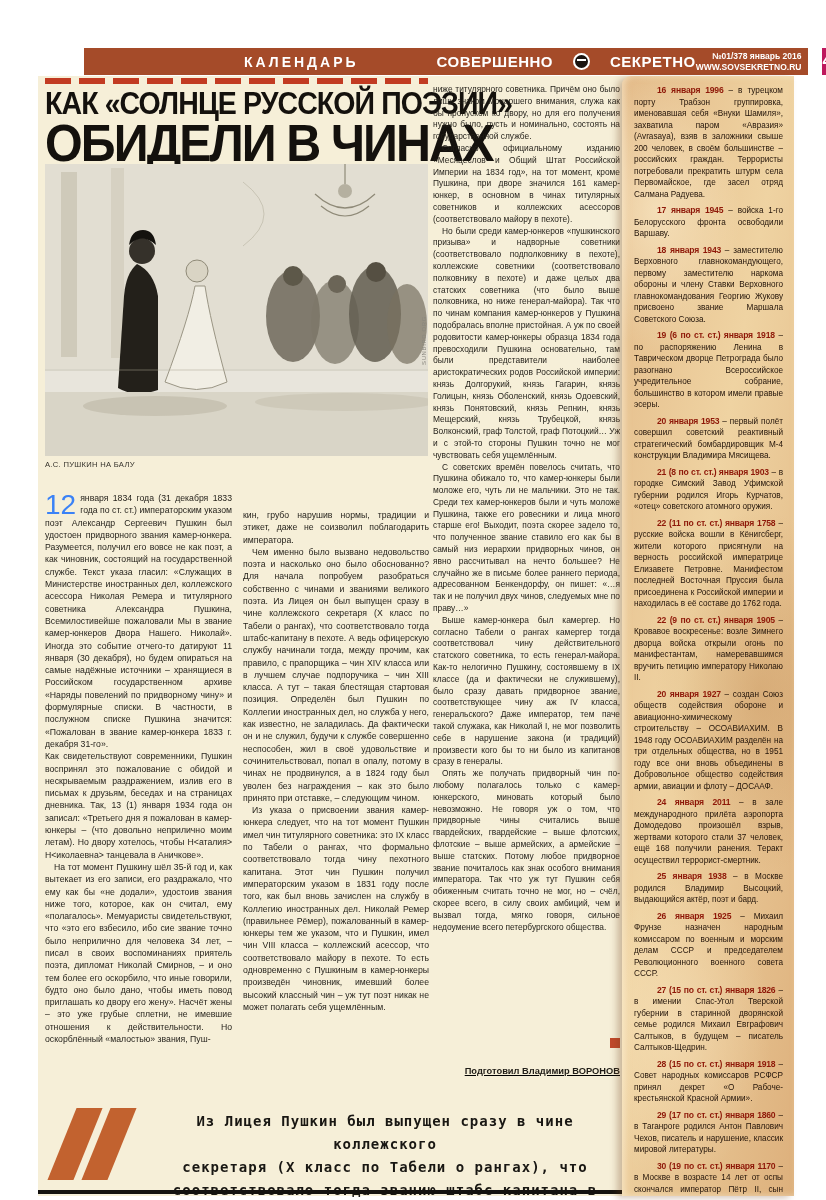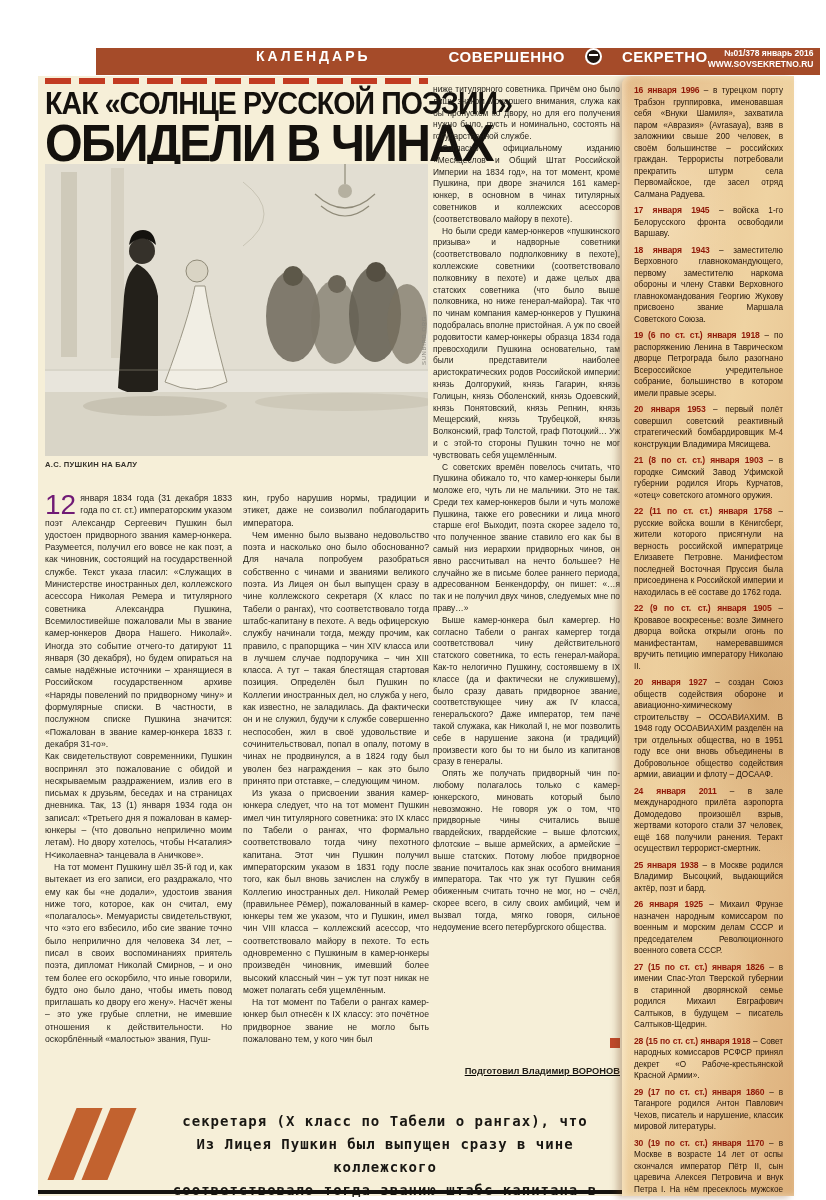--- a/index.html
+++ b/index.html
@@ -1,20 +1,20 @@
 <!DOCTYPE html>
 <html lang="ru"><head>
 <meta charset="utf-8">
 <style>
   html,body{margin:0;padding:0;background:#ffffff;}
   .page{position:relative;width:826px;height:1200px;background:#ffffff;overflow:hidden;
         font-family:"Liberation Sans",sans-serif;-webkit-font-smoothing:antialiased;}
   
-  .band{position:absolute;left:96px;top:48px;width:724px;height:27px;background:#a54b29;
-        display:flex;align-items:flex-start;color:#fff;}
+  .band{position:absolute;left:84px;top:48px;width:724px;height:27px;background:#a54b29;
+        display:flex;align-items:center;color:#fff;}
   .section-label{margin-left:160px;font-size:14px;font-weight:bold;letter-spacing:3px;}
   .brand{display:flex;align-items:center;gap:20px;margin-left:78px;font-weight:bold;
          font-size:15px;letter-spacing:.5px;white-space:nowrap;}
   .emblem{width:17px;height:17px;border-radius:50%;background:#fff;position:relative;flex:0 0 auto;}
   .emblem::before{content:"";position:absolute;left:2px;top:2px;width:13px;height:13px;border-radius:50%;background:#1b1410;}
   .emblem::after{content:"";position:absolute;left:4px;top:6px;width:9px;height:2px;background:#fff;}
   .issue{margin-left:auto;text-align:right;font-size:8.5px;font-weight:bold;line-height:11px;padding-right:21px;}
   .band .divider{width:2px;height:27px;background:#fff;}
   .pagenum{width:42px;height:27px;background:#be185d;display:flex;align-items:center;justify-content:center;
            font-size:18px;font-weight:bold;}
@@ -22,29 +22,29 @@
   .content{position:absolute;left:38px;top:76px;width:756px;height:1120px;background:#f6efd8;}
   .redstrip{position:absolute;left:45px;top:78px;width:383px;height:6px;
             background:repeating-linear-gradient(90deg,#c23b22 0 26px,rgba(194,59,34,0) 26px 34px);}
   .title{position:absolute;left:45px;top:88px;width:390px;color:#14110d;font-weight:bold;}
   .title .t1{font-size:31px;letter-spacing:-1px;line-height:32px;transform:scaleX(.92);transform-origin:left;white-space:nowrap;}
   .title .t2{font-size:51px;letter-spacing:-2px;line-height:48px;transform:scaleX(.95);transform-origin:left;white-space:nowrap;}
   
   .figure{position:absolute;left:45px;top:164px;width:383px;height:292px;background:#e8e5dc;overflow:hidden;}
   .credit{position:absolute;right:1px;top:52%;writing-mode:vertical-rl;transform:rotate(180deg);
           font-size:6px;color:#8a877e;letter-spacing:.6px;}
-  .caption{position:absolute;left:45px;top:460px;font-size:7.6px;font-weight:bold;color:#35322b;letter-spacing:.3px;}
+  .caption{position:absolute;left:45px;top:460px;font-size:7.6px;font-weight:normal;color:#35322b;letter-spacing:.3px;}
   
   .col{position:absolute;font-size:8.7px;line-height:12.3px;color:#211e18;text-align:justify;overflow:hidden;}
   .col p{margin:0;}
   .col p + p{text-indent:9px;}
   #col1{left:45px;top:492px;width:187px;height:612px;}
-  #col2{left:243px;top:492px;width:186px;height:612px;}
+  #col2{left:243px;top:509px;width:186px;height:612px;}
   #col3{left:433px;top:84px;width:187px;height:944px;font-size:8.4px;line-height:11.8px;}
-  .dropcap{float:left;font-size:28px;line-height:23px;padding:1px 4px 0 0;font-weight:400;color:#701a75;}
+  .dropcap{float:left;font-size:28px;line-height:23px;padding:1px 4px 0 0;font-weight:400;color:#3b82f6;}
   .byline-block{position:absolute;left:433px;top:1038px;width:187px;text-align:right;text-decoration:underline;}
   .endmark{display:inline-block;width:10px;height:10px;background:#c0492b;margin-bottom:14px;}
   .byline{font-size:9.3px;font-weight:bold;color:#211e18;}
   
   .pullquote{position:absolute;left:38px;top:1106px;width:592px;height:82px;}
   .qmark{position:absolute;left:10px;top:2px;width:90px;height:74px;}
   .qmark i{position:absolute;top:0;width:26px;height:72px;background:#c2622f;transform:skewX(-22deg);}
   .qmark i:nth-child(1){left:14px;}
   .qmark i:nth-child(2){left:48px;}
   .qtext{position:absolute;left:108px;top:4px;width:478px;text-align:center;
@@ -54,21 +54,21 @@
   
   .sidebar{position:absolute;left:622px;top:76px;width:172px;height:1120px;box-sizing:border-box;
            padding:9px 11px 6px 12px;overflow:hidden;border-radius:9px 0 0 0;
            background:
              radial-gradient(ellipse 120px 200px at 20% 12%,rgba(255,244,214,.55),rgba(255,244,214,0) 70%),
              radial-gradient(ellipse 150px 260px at 80% 55%,rgba(173,109,52,.28),rgba(173,109,52,0) 70%),
              radial-gradient(ellipse 140px 220px at 30% 85%,rgba(255,240,205,.4),rgba(255,240,205,0) 70%),
              linear-gradient(100deg,#e3ba88,#efd3a2 45%,#ddb07c);
            box-shadow:-5px 2px 7px rgba(110,60,20,.30), inset 3px 0 6px rgba(255,248,225,.5);}
   .entry{font-size:8.2px;line-height:11.5px;color:#221308;text-align:justify;margin-bottom:5px;}
-  .edate{font-weight:bold;color:#8e1808;font-size:8.6px;letter-spacing:-.2px;}
+  .edate{font-weight:bold;color:#8e1808;font-size:8.6px;letter-spacing:-.2px;margin-left:23px;}
 </style>
 </head>
 <body>
 
 <div class="page">
 
   <div class="band">
     <div class="section-label">КАЛЕНДАРЬ</div>
     <div class="brand">
       <span>СОВЕРШЕННО</span>
@@ -130,21 +130,20 @@
     <p><span class="dropcap">12</span><span>января 1834 года (31 декабря 1833 года по ст. ст.) императорским указом поэт Александр Сергеевич Пушкин был удостоен придворного звания камер-юнкера. Разумеется, получил его вовсе не как поэт, а как чиновник, состоящий на государственной службе. Текст указа гласил: «Служащих в Министерстве иностранных дел, коллежского асессора Николая Ремера и титулярного советника Александра Пушкина, Всемилостивейше пожаловали Мы в звание камер-юнкеров Двора Нашего. Николай». Иногда это событие отчего-то датируют 11 января (30 декабря), но будем опираться на самые надёжные источники – хранящиеся в Российском государственном архиве «Наряды повелений по придворному чину» и формулярные списки. В частности, в послужном списке Пушкина значится: «Пожалован в звание камер-юнкера 1833 г. декабря 31-го».</span></p>
     <div>
         <p>Как свидетельствуют современники, Пушкин воспринял это пожалование с обидой и нескрываемым раздражением, излив его в письмах к друзьям, беседах и на страницах дневника. Так, 13 (1) января 1934 года он записал: «Третьего дня я пожалован в камер-юнкеры – (что довольно неприлично моим летам). Но двору хотелось, чтобы Н&lt;аталия&gt; Н&lt;иколаевна&gt; танцевала в Аничкове».</p>
         <p>На тот момент Пушкину шёл 35-й год и, как вытекает из его записи, его раздражало, что ему как бы «не додали», удостоив звания ниже того, которое, как он считал, ему «полагалось». Мемуаристы свидетельствуют, что «это его взбесило, ибо сие звание точно было неприлично для человека 34 лет, – писал в своих воспоминаниях приятель поэта, дипломат Николай Смирнов, – и оно тем более его оскорбило, что иные говорили, будто оно было дано, чтобы иметь повод приглашать ко двору его жену». Насчёт жены – это уже грубые сплетни, не имевшие отношения к действительности. Но оскорблённый «малостью» звания, Пуш-</p>
       </div>
   </div>
   <div class="col" id="col2">
       <p>кин, грубо нарушив нормы, традиции и этикет, даже не соизволил поблагодарить императора.</p>
       <p>Чем именно было вызвано недовольство поэта и насколько оно было обоснованно? Для начала попробуем разобраться собственно с чинами и званиями великого поэта. Из Лицея он был выпущен сразу в чине коллежского секретаря (X класс по Табели о рангах), что соответствовало тогда штабс-капитану в пехоте. А ведь офицерскую службу начинали тогда, между прочим, как правило, с прапорщика – чин XIV класса или в лучшем случае подпоручика – чин XIII класса. А тут – такая блестящая стартовая позиция. Определён был Пушкин по Коллегии иностранных дел, но служба у него, как известно, не заладилась. Да фактически он и не служил, будучи к службе совершенно неспособен, жил в своё удовольствие и сочинительствовал, попал в опалу, потому в чинах не продвинулся, а в 1824 году был уволен без награждения – как это было принято при отставке, – следующим чином.</p>
       <p>Из указа о присвоении звания камер-юнкера следует, что на тот момент Пушкин имел чин титулярного советника: это IX класс по Табели о рангах, что формально соответствовало тогда чину пехотного капитана. Этот чин Пушкин получил императорским указом в 1831 году после того, как был вновь зачислен на службу в Коллегию иностранных дел. Николай Ремер (правильнее Рёмер), пожалованный в камер-юнкеры тем же указом, что и Пушкин, имел чин VIII класса – коллежский асессор, что соответствовало майору в пехоте. То есть одновременно с Пушкиным в камер-юнкеры произведён чиновник, имевший более высокий классный чин – уж тут поэт никак не может полагать себя ущемлённым.</p>
-      <p>На тот момент по Табели о рангах камер-юнкер был отнесён к IX классу: это почётное придворное звание не могло быть пожаловано тем, у кого чин был</p>
     </div>
   <div class="col" id="col3">
       <p>ниже титулярного советника. Причём оно было лишь знаком монаршего внимания, служа как бы пропуском ко двору, но для его получения нужно было, пусть и номинально, состоять на государственной службе.</p>
       <p>Согласно официальному изданию «Месяцеслов и Общий Штат Российской Империи на 1834 год», на тот момент, кроме Пушкина, при дворе значился 161 камер-юнкер, в основном в чинах титулярных советников и коллежских асессоров (соответствовало майору в пехоте).</p>
       <p>Но были среди камер-юнкеров «пушкинского призыва» и надворные советники (соответствовало подполковнику в пехоте), коллежские советники (соответствовало полковнику в пехоте) и даже целых два статских советника (что было выше полковника, но ниже генерал-майора). Так что по чинам компания камер-юнкеров у Пушкина подобралась вполне пристойная. А уж по своей родовитости камер-юнкеры образца 1834 года превосходили Пушкина основательно, там были представители наиболее аристократических родов Российской империи: князь Долгорукий, князь Гагарин, князь Голицын, князь Оболенский, князь Одоевский, князь Понятовский, князь Репнин, князь Мещерский, князь Трубецкой, князь Волконский, граф Толстой, граф Потоцкий… Уж и с этой-то стороны Пушкин точно не мог чувствовать себя ущемлённым.</p>
       <p>С советских времён повелось считать, что Пушкина обижало то, что камер-юнкеры были моложе его, чуть ли не мальчики. Это не так. Среди тех камер-юнкеров были и чуть моложе Пушкина, также его ровесники и лица много старше его! Выходит, поэта скорее задело то, что полученное звание ставило его как бы в самый низ иерархии придворных чинов, он явно рассчитывал на нечто большее? Не случайно же в письме более раннего периода, адресованном Бенкендорфу, он пишет: «…я так и не получил двух чинов, следуемых мне по праву…»</p>
       <p>Выше камер-юнкера был камергер. Но согласно Табели о рангах камергер тогда соответствовал чину действительного статского советника, то есть генерал-майора. Как-то нелогично Пушкину, состоявшему в IX классе (да и фактически не служившему), было сразу давать придворное звание, соответствующее чину аж IV класса, генеральского? Даже император, тем паче такой служака, как Николай I, не мог позволить себе в нарушение закона (и традиций) произвести кого бы то ни было из капитанов сразу в генералы.</p>
       <p>Опять же получать придворный чин по-любому полагалось только с камер-юнкерского, миновать который было невозможно. Не говоря уж о том, что придворные чины считались выше гвардейских, гвардейские – выше флотских, флотские – выше армейских, а армейские – выше статских. Потому любое придворное звание почиталось как знак особого внимания императора. Так что уж тут Пушкин себя обиженным считать точно не мог, но – счёл, скорее всего, в силу своих амбиций, чем и вызвал тогда, мягко говоря, сильное недоумение всего петербургского общества.</p>
     </div>
 
@@ -152,22 +151,22 @@
     <span class="endmark"></span>
     <div class="byline">Подготовил Владимир ВОРОНОВ</div>
   </div>
 
   <div class="pullquote">
     <div class="qmark">
         <i></i>
         <i></i>
       </div>
     <div class="qtext">
+      <div>Из Лицея Пушкин был выпущен сразу в чине коллежского</div>
       <div>секретаря (X класс по Табели о рангах), что</div>
-      <div>Из Лицея Пушкин был выпущен сразу в чине коллежского</div>
       <div>соответствовало тогда званию штабс-капитана в пехоте.</div>
     </div>
   </div>
   <div class="bottom-rule"></div>
 
   <div class="sidebar">
       <div class="entry"><span class="edate">16 января 1996</span><span> – в турецком порту Трабзон группировка, именовавшая себя «Внуки Шамиля», захватила паром «Авразия» (Avrasaya), взяв в заложники свыше 200 человек, в своём большинстве – российских граждан. Террористы потребовали прекратить штурм села Первомайское, где засел отряд Салмана Радуева.</span></div>
       <div class="entry"><span class="edate">17 января 1945</span><span> – войска 1-го Белорусского фронта освободили Варшаву.</span></div>
       <div class="entry"><span class="edate">18 января 1943</span><span> – заместителю Верховного главнокомандующего, первому заместителю наркома обороны и члену Ставки Верховного главнокомандования Георгию Жукову присвоено звание Маршала Советского Союза.</span></div>
       <div class="entry"><span class="edate">19 (6 по ст. ст.) января 1918</span><span> – по распоряжению Ленина в Таврическом дворце Петрограда было разогнано Всероссийское учредительное собрание, большинство в котором имели правые эсеры.</span></div>

